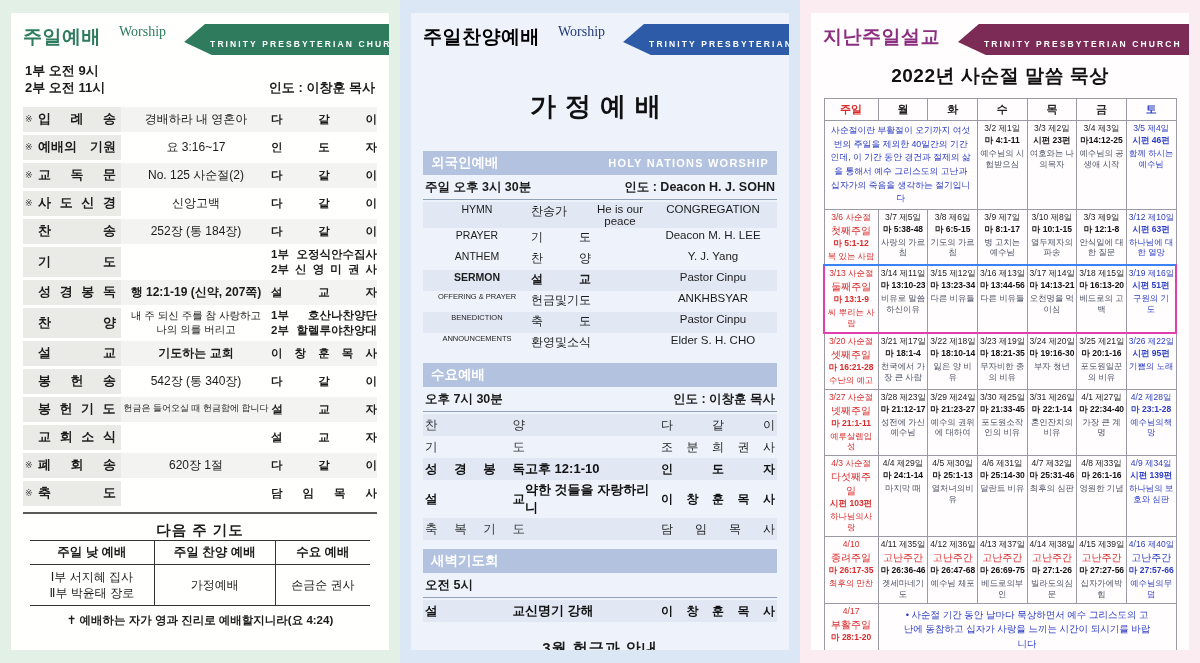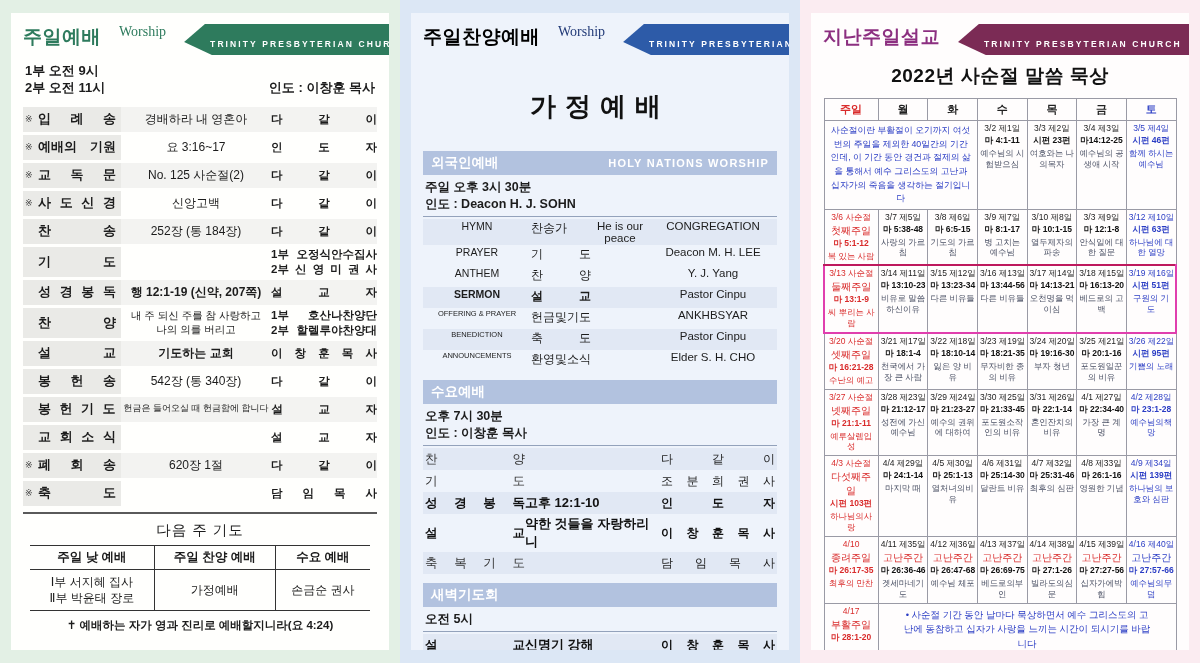--- a/index.html
+++ b/index.html
@@ -34,32 +34,32 @@
   .omark { width:13px; font-size:9px; color:#444; }
   .oname { flex:1; font-weight:bold; font-size:13px; text-align:justify; text-align-last:justify; }
   .ocon { flex:1; display:flex; flex-direction:column; justify-content:center; text-align:center; font-size:12px; padding:0 3px; line-height:1.25; }
   .oby { width:106px; display:flex; flex-direction:column; justify-content:center; font-size:11.5px; font-weight:bold; line-height:1.3; }
   .jline { text-align:justify; text-align-last:justify; }
   .orow.b .ocon, .orow.b .oby { font-weight:bold; }
   .orow.small .ocon { font-size:10.5px; }
   .orow.tiny .ocon { font-size:9px; white-space:nowrap; }
 
   .nextweek { border-top:2px solid #5a5a5a; margin-top:6px; padding-top:7px; }
-  .nw-title { text-align:center; font-weight:normal; font-size:14.5px; margin-bottom:5px; letter-spacing:1px; }
+  .nw-title { text-align:center; font-weight:bold; font-size:14.5px; letter-spacing:1px; }
   .nw-table { width:96%; margin:0 auto; border-collapse:collapse; border-top:1.5px solid #333; border-bottom:1.5px solid #333; }
   .nw-table th { border-bottom:1.5px solid #333; font-size:12.5px; padding:3px 2px; }
   .nw-table td { font-size:12px; padding:4px 2px; text-align:center; white-space:pre-line; line-height:1.35; }
   .nw-table th + th, .nw-table td + td { border-left:1px solid #333; }
   .verse { text-align:center; font-size:11.5px; font-weight:bold; margin-top:7px; }
 
   
   .main-title { text-align:center; font-size:26px; font-weight:bold; letter-spacing:9px; margin:34px 0 27px; color:#111; }
   .band { display:flex; justify-content:space-between; align-items:center; background:#b2c2df; color:#fff; font-weight:bold; padding:3px 8px; font-size:13.5px; margin-top:9px; }
   .band .r { font-size:11px; letter-spacing:1.2px; }
-  .trow { display:flex; justify-content:space-between; font-weight:bold; font-size:12.5px; padding:4px 2px 3px; border-bottom:1.5px solid #93a2bb; margin-bottom:2px;flex-direction:column; }
+  .trow { display:flex; justify-content:space-between; font-weight:bold; font-size:12.5px; padding:4px 2px 3px; border-bottom:1.5px solid #93a2bb; margin-bottom:2px; }
   .frow { display:flex; min-height:21px; padding:1px 0; }
   .frow.shade { background:#e1e8f4; }
   .fen { width:108px; text-align:center; font-size:10.5px; }
   .frow.smen .fen { font-size:7.5px; }
   .fko { width:60px; font-size:12px; text-align:justify; text-align-last:justify; }
   .fcon { flex:1; text-align:center; font-size:11.5px; }
   .fby { width:128px; text-align:center; font-size:11.5px; }
   .frow.b .fen, .frow.b .fko, .frow.b .fcon { font-weight:bold; }
   .wrow { display:flex; align-items:center; min-height:22px; padding:1px 2px; }
   .wrow.shade { background:#e1e8f4; }
@@ -79,21 +79,21 @@
   .lent th.h-sat { color:#2a3cc4; }
   .lent td { vertical-align:top; padding:2px 2px 3px;text-align:center; }
   .lent .d  { font-size:8.5px; color:#222; white-space:nowrap; line-height:1.4; }
   .lent .d2 { font-size:10px; color:#d92b2b; line-height:1.4; }
   .lent .s  { font-size:8.5px; font-weight:bold; color:#111; white-space:nowrap; line-height:1.4; }
   .lent .t  { font-size:8.4px; color:#4a5064; line-height:1.3; margin-top:1px; }
   .lent td.sun .d, .lent td.sun .d2, .lent td.sun .s, .lent td.sun .t { color:#d92b2b; }
   .lent td.sat .d, .lent td.sat .d2, .lent td.sat .s, .lent td.sat .t { color:#2a3cc4; }
   .lent td.intro { color:#2a3cc4; font-size:8.8px; line-height:1.55; padding:3px 5px; vertical-align:middle; }
   .lent td.note  { color:#2a3cc4; font-size:9.5px; line-height:1.55; padding:4px 24px; vertical-align:middle; }
-  tr.hl td { border-top:2px solid #be185d; border-bottom:2px solid #e03fae;margin-top:26px; }
+  tr.hl td { border-top:2px solid #3b82f6; border-bottom:2px solid #e03fae;margin-top:26px; }
   tr.hl td:first-child { border-left:2px solid #e03fae; }
   tr.hl td:last-child  { border-right:2px solid #e03fae; }
   .lverse { text-align:center; font-weight:bold; font-size:12.5px; margin-top:11px; }
 </style>
 </head>
 <body>
 
 <div class="panel green">
   <div class="card">
     <div class="phead">

